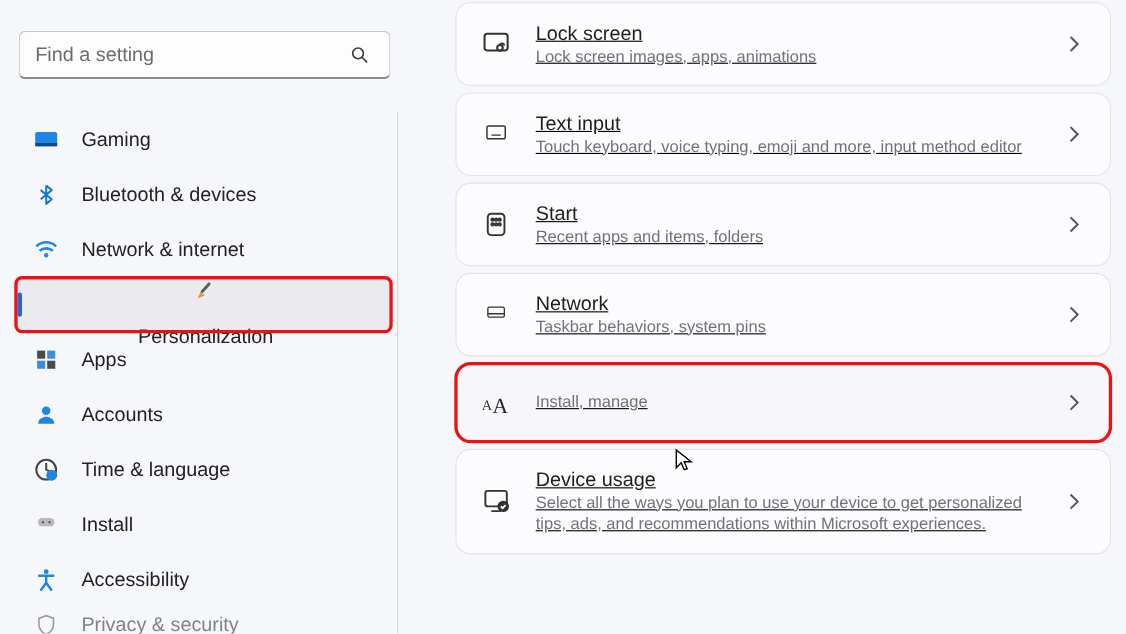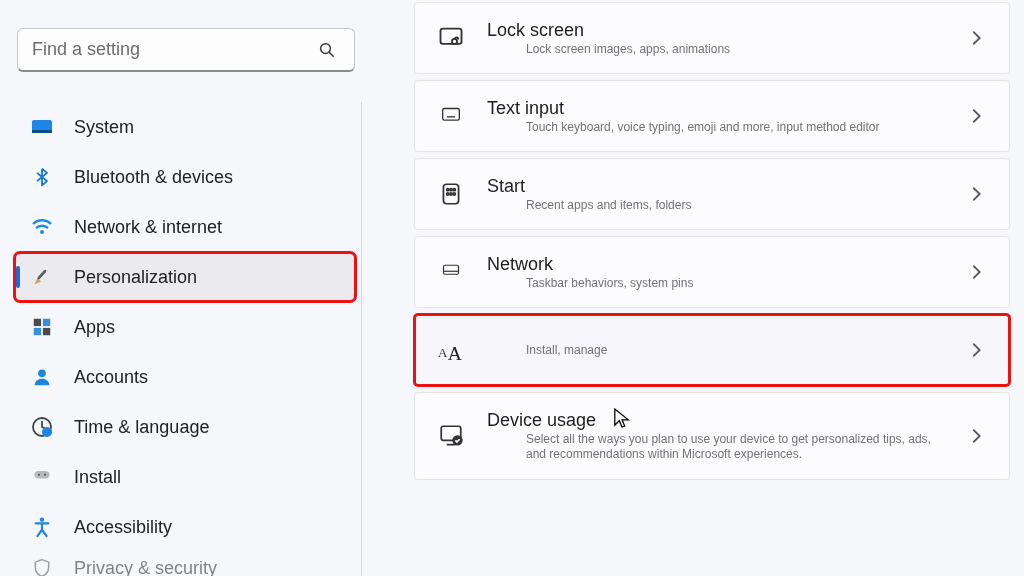--- a/index.html
+++ b/index.html
@@ -18,40 +18,41 @@
     position: absolute; right: 26px; top: 50%; transform: translateY(-50%);
     width: 18px; height: 18px; color: #3b3b3b;
   }
   .nav { position: relative; padding-right: 6px; }
   .nav-rule { position: absolute; right: 0; top: 0; bottom: 0; width: 1px; background: #d6d6d8; }
   .nav-item {
     display: flex; align-items: center; gap: 20px;
     height: 50px; padding: 0 12px 0 16px; border-radius: 6px; cursor: default;
     position: relative;
   }
-  .nav-item.selected { background: #ebeaef; }
+  .nav-item.selected { background: #ebeaef; flex-direction: column; }
   .nav-item.selected::before {
     content: ""; position: absolute; left: 2px; top: 14px; bottom: 14px; width: 4px;
     border-radius: 2px; background: #1f68d6;
   }
   .nav-icon { width: 24px; height: 24px; display: inline-flex; align-items: center; justify-content: center; flex-shrink: 0; }
   .nav-label { font-size: 18px; color: #222; }
   .redbox { outline: 3px solid #e11; outline-offset: -2px; border-radius: 6px; }
 
   .main { flex: 1; padding: 0 14px 0 38px; overflow-y: hidden; }
   .card {
     display: flex; align-items: center; gap: 22px;
-    border: 1px solid #e4e4e6; border-radius: 4px; background: #fcfcfe;
+    border: 1px solid #e4e4e6; border-radius: 14px; background: #fcfcfe;
     padding: 16px 22px 16px 22px; margin-bottom: 6px; min-height: 72px;
     position: relative;
+    text-decoration: underline;
   }
   .card-icon { width: 28px; height: 28px; display: inline-flex; align-items: center; justify-content: center; flex-shrink: 0; color: #333; }
   .card-text { flex: 1; }
   .card-title { font-size: 18px; color: #1e1e1e; line-height: 1.25; }
-  .card-desc { font-size: 12px; color: #707278; line-height: 1.3; margin-left: 39px; }
+  .card-desc { font-size: 15px; color: #707278; line-height: 1.3; }
   .chev { width: 22px; height: 22px; color: #55565a; flex-shrink: 0; }
   .card.fonts { background: #f7f7fb; }
   .cursor-ptr {
     position: absolute; left: 613px; top: 407px; width: 18px; height: 22px; pointer-events: none;
   }
 </style>
 </head>
 <body>
 
 <div class="app">
@@ -67,21 +68,21 @@
     <nav class="nav">
       <div class="nav-rule"></div>
 
       <div class="nav-item">
         <span class="nav-icon">
           <svg viewBox="0 0 24 24" width="24" height="24">
               <rect x="2" y="5" width="20" height="13" rx="2" fill="#1d86e8"></rect>
               <rect x="2" y="15" width="20" height="3" fill="#0a4c8a"></rect>
             </svg>
         </span>
-        <span class="nav-label">System</span>
+        <span class="nav-label">Gaming</span>
       </div>
 
       <div class="nav-item">
         <span class="nav-icon">
           <svg viewBox="0 0 24 24" width="20" height="22">
               <path d="M12 2 L18 7 L12 12 L18 17 L12 22 V2 M6 7 L12 12 M6 17 L12 12" stroke="#1477d6" stroke-width="2.2" fill="none" stroke-linejoin="round"></path>
             </svg>
         </span>
         <span class="nav-label">Bluetooth &amp; devices</span>
       </div>

